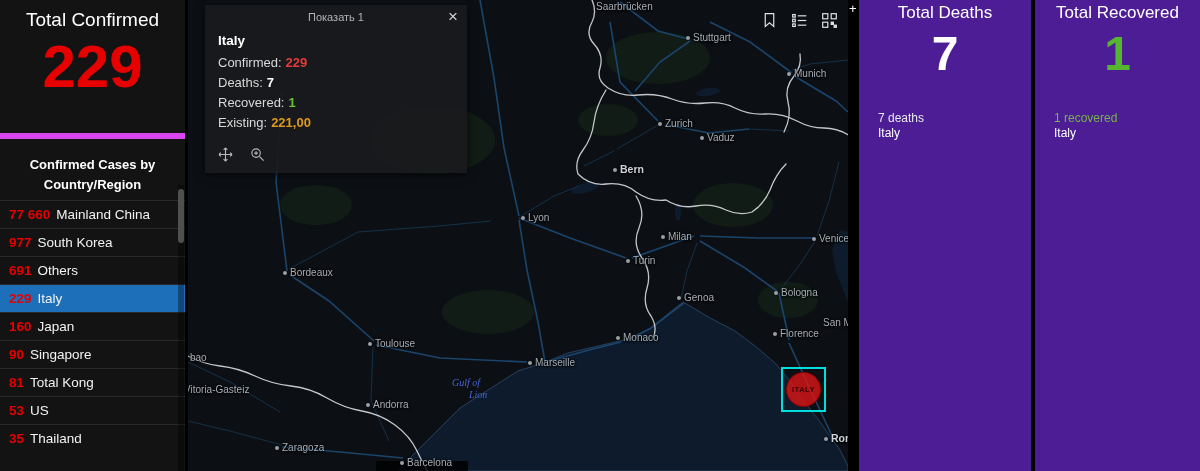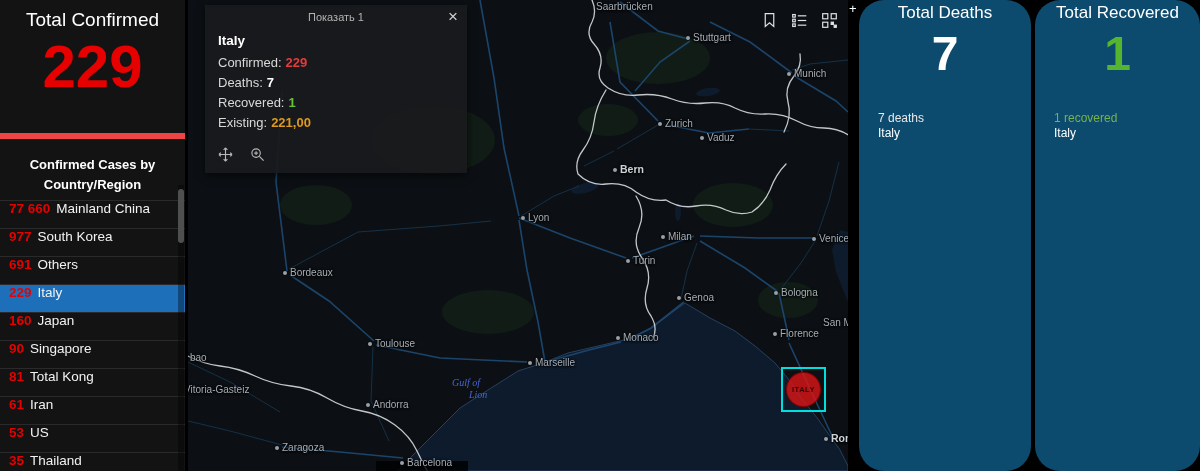--- a/index.html
+++ b/index.html
@@ -1,27 +1,27 @@
 <!DOCTYPE html>
 <html><head>
 <meta charset="utf-8">
 <style>
   * { box-sizing: border-box; }
   html,body { margin:0; padding:0; background:#000; }
   body { font-family:"Liberation Sans", sans-serif; }
   .app { width:1200px; height:471px; display:flex; background:#000; overflow:hidden; }
 
   
-  .left-panel { width:185px; display:flex; flex-direction:column; margin-right:3px; background:#ef4444; }
+  .left-panel { width:185px; display:flex; flex-direction:column; margin-right:3px; background:#d946ef; }
   .confirmed-box { height:133px; background:#131313; text-align:center; }
   .confirmed-title { color:#fff; font-size:19px; padding-top:9px; }
   .confirmed-value { color:#e60000; font-size:60px; font-weight:bold; line-height:1; margin-top:6px; }
   .list-box { flex:1; background:#131313; margin-top:6px; position:relative; overflow:hidden; }
   .list-header { color:#fff; font-weight:bold; font-size:13px; text-align:center; padding:16px 0 6px; line-height:1.5; }
-  .country-row { display:flex; height:28px; padding:0 9px; border-top:1px solid #2a2a2a; font-size:13.5px; cursor:pointer; }
+  .country-row { display:flex; align-items:center; height:28px; padding:0 9px; border-top:1px solid #2a2a2a; font-size:13.5px; cursor:pointer; }
   .country-count { color:#e60000; font-weight:bold; margin-right:6px; white-space:nowrap; }
   .country-name { color:#f2f2f2; white-space:nowrap; }
   .country-row.selected { background:#1d6fba; }
   .list-scroll-track { position:absolute; right:1px; top:46px; bottom:0; width:6px; background:rgba(0,0,0,.35); }
   .list-scroll-thumb { position:absolute; top:4px; left:0; width:6px; height:54px; background:#4f4f4f; border-radius:3px; cursor:pointer; }
 
   
   .map-area { width:660px; height:471px; position:relative; background:#0c1014; overflow:hidden; }
   .map-canvas { position:absolute; left:0; top:0; }
   .map-label { position:absolute; font-size:10px; color:#a7adb4; white-space:nowrap;
@@ -58,21 +58,21 @@
 
   
   .map-toolbar { position:absolute; right:8px; top:10px; display:flex; gap:9px; z-index:4; }
   .tool-btn { width:21px; height:21px; display:flex; align-items:center; justify-content:center; cursor:pointer; }
 
   
   .strip { width:11px; background:#000; position:relative; }
   .strip-plus { position:absolute; top:1px; left:1px; color:#fff; font-size:13px; cursor:pointer; }
 
   
-  .stat-panel { background:#0c4a6e; height:471px;border-radius:25px; }
+  .stat-panel { background:#4c1d95; height:471px; }
   .stat-panel.deaths { width:172px; margin-right:4px; }
   .stat-panel.recovered { width:165px; }
   .stat-title { color:#fff; font-size:17px; text-align:center; padding-top:3px; }
   .stat-value { font-size:48px; font-weight:bold; text-align:center; margin-top:7px; line-height:1; }
   .stat-panel.deaths .stat-value { color:#fff; }
   .stat-panel.recovered .stat-value { color:#55b52e; }
   .stat-subs { margin-top:33px; padding-left:19px; font-size:12px; line-height:15px; }
   .stat-sub1 { color:#e8e8e8; }
   .stat-panel.recovered .stat-sub1 { color:#76b34c; }
   .stat-sub2 { color:#fff; }
@@ -113,24 +113,20 @@
     <span class="country-count">160</span>
     <span class="country-name">Japan</span>
   </div>
           <div class="country-row">
     <span class="country-count">90</span>
     <span class="country-name">Singapore</span>
   </div>
           <div class="country-row">
     <span class="country-count">81</span>
     <span class="country-name">Total Kong</span>
-  </div>
-          <div class="country-row">
-    <span class="country-count">61</span>
-    <span class="country-name">Iran</span>
   </div>
           <div class="country-row">
     <span class="country-count">53</span>
     <span class="country-name">US</span>
   </div>
           <div class="country-row">
     <span class="country-count">35</span>
     <span class="country-name">Thailand</span>
   </div>
         </div>

